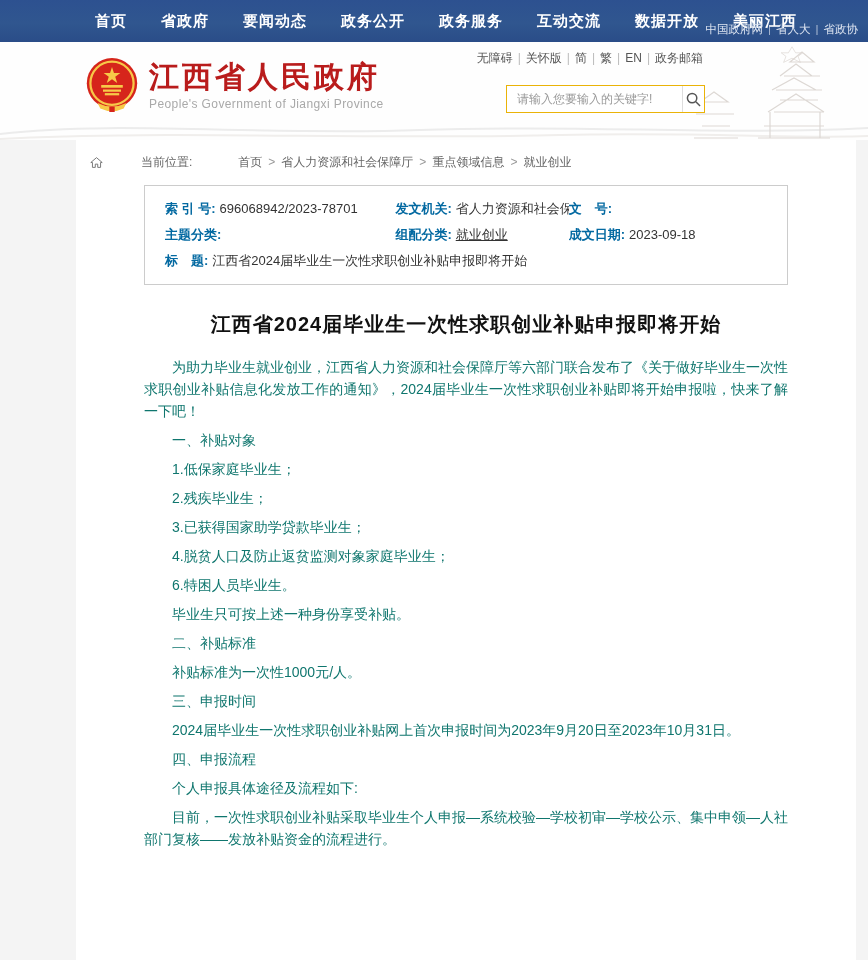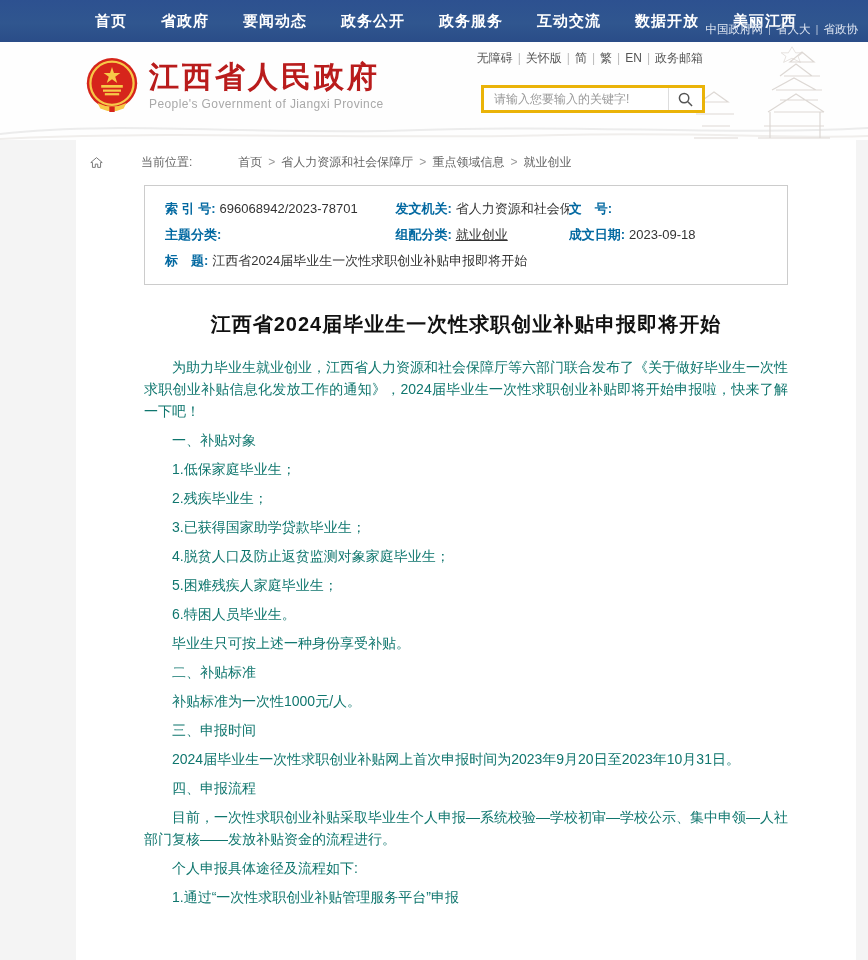--- a/index.html
+++ b/index.html
@@ -20,22 +20,22 @@
   .header { position:absolute; left:0; top:42px; width:868px; height:98px; background:#fefefe; overflow:hidden; }
   .header-art { position:absolute; right:0; bottom:0; pointer-events:none; }
   .logo-wrap { position:absolute; left:85px; top:14px; display:flex; align-items:center; }
   .emblem { width:54px; height:58px; }
   .logo-text { margin-left:10px; }
   .site-name { color:#b91c1c; font-size:30px; font-weight:bold; letter-spacing:3px; line-height:34px; }
   .site-name-en { color:#a9a9a9; font-size:12px; letter-spacing:.4px; margin-top:3px; }
   .utility { position:absolute; right:165px; top:8px; font-size:12px; color:#555; }
   .utility a { color:#555; text-decoration:none; cursor:pointer; }
   .utility .sep { margin:0 5px; color:#bbb; }
-  .searchbox { position:absolute; right:163px; top:43px; width:224px; height:28px;
-    background:#fff; border:3px solid #eab308; display:flex; }
+  .searchbox { position:absolute; right:163px; top:43px; width:199px; height:28px;
+    background:#fff; border:1px solid #eab308; display:flex; }
   .searchbox input { flex:1; border:none; outline:none; padding:0 10px; font-size:12px; color:#333; background:transparent; }
   .searchbox input::placeholder { color:#999; }
   .search-btn { width:34px; border:none; border-left:1px solid #ddd; background:#fff; cursor:pointer;
     display:flex; align-items:center; justify-content:center; }
 
   
   .panel { position:absolute; left:76px; top:140px; width:780px; height:820px; background:#fff; }
 
   
   .breadcrumb { display:flex; align-items:center; padding:14px 0 0 14px; font-size:12px; color:#666;gap:32px; }
@@ -172,25 +172,23 @@
 
   <h1 class="article-title">江西省2024届毕业生一次性求职创业补贴申报即将开始</h1>
 
   <div class="article-body" id="article-body">
       <p>为助力毕业生就业创业，江西省人力资源和社会保障厅等六部门联合发布了《关于做好毕业生一次性求职创业补贴信息化发放工作的通知》，2024届毕业生一次性求职创业补贴即将开始申报啦，快来了解一下吧！</p>
       <p>一、补贴对象</p>
       <p>1.低保家庭毕业生；</p>
       <p>2.残疾毕业生；</p>
       <p>3.已获得国家助学贷款毕业生；</p>
       <p>4.脱贫人口及防止返贫监测对象家庭毕业生；</p>
-      <p>5.困难残疾人家庭毕业生；</p>
       <p>6.特困人员毕业生。</p>
       <p>毕业生只可按上述一种身份享受补贴。</p>
       <p>二、补贴标准</p>
       <p>补贴标准为一次性1000元/人。</p>
       <p>三、申报时间</p>
       <p>2024届毕业生一次性求职创业补贴网上首次申报时间为2023年9月20日至2023年10月31日。</p>
       <p>四、申报流程</p>
+      <p>个人申报具体途径及流程如下:</p>
       <p>目前，一次性求职创业补贴采取毕业生个人申报—系统校验—学校初审—学校公示、集中申领—人社部门复核——发放补贴资金的流程进行。</p>
-      <p>个人申报具体途径及流程如下:</p>
-      <p>1.通过“一次性求职创业补贴管理服务平台”申报</p>
     </div>
 </div>
 
 </body></html>

